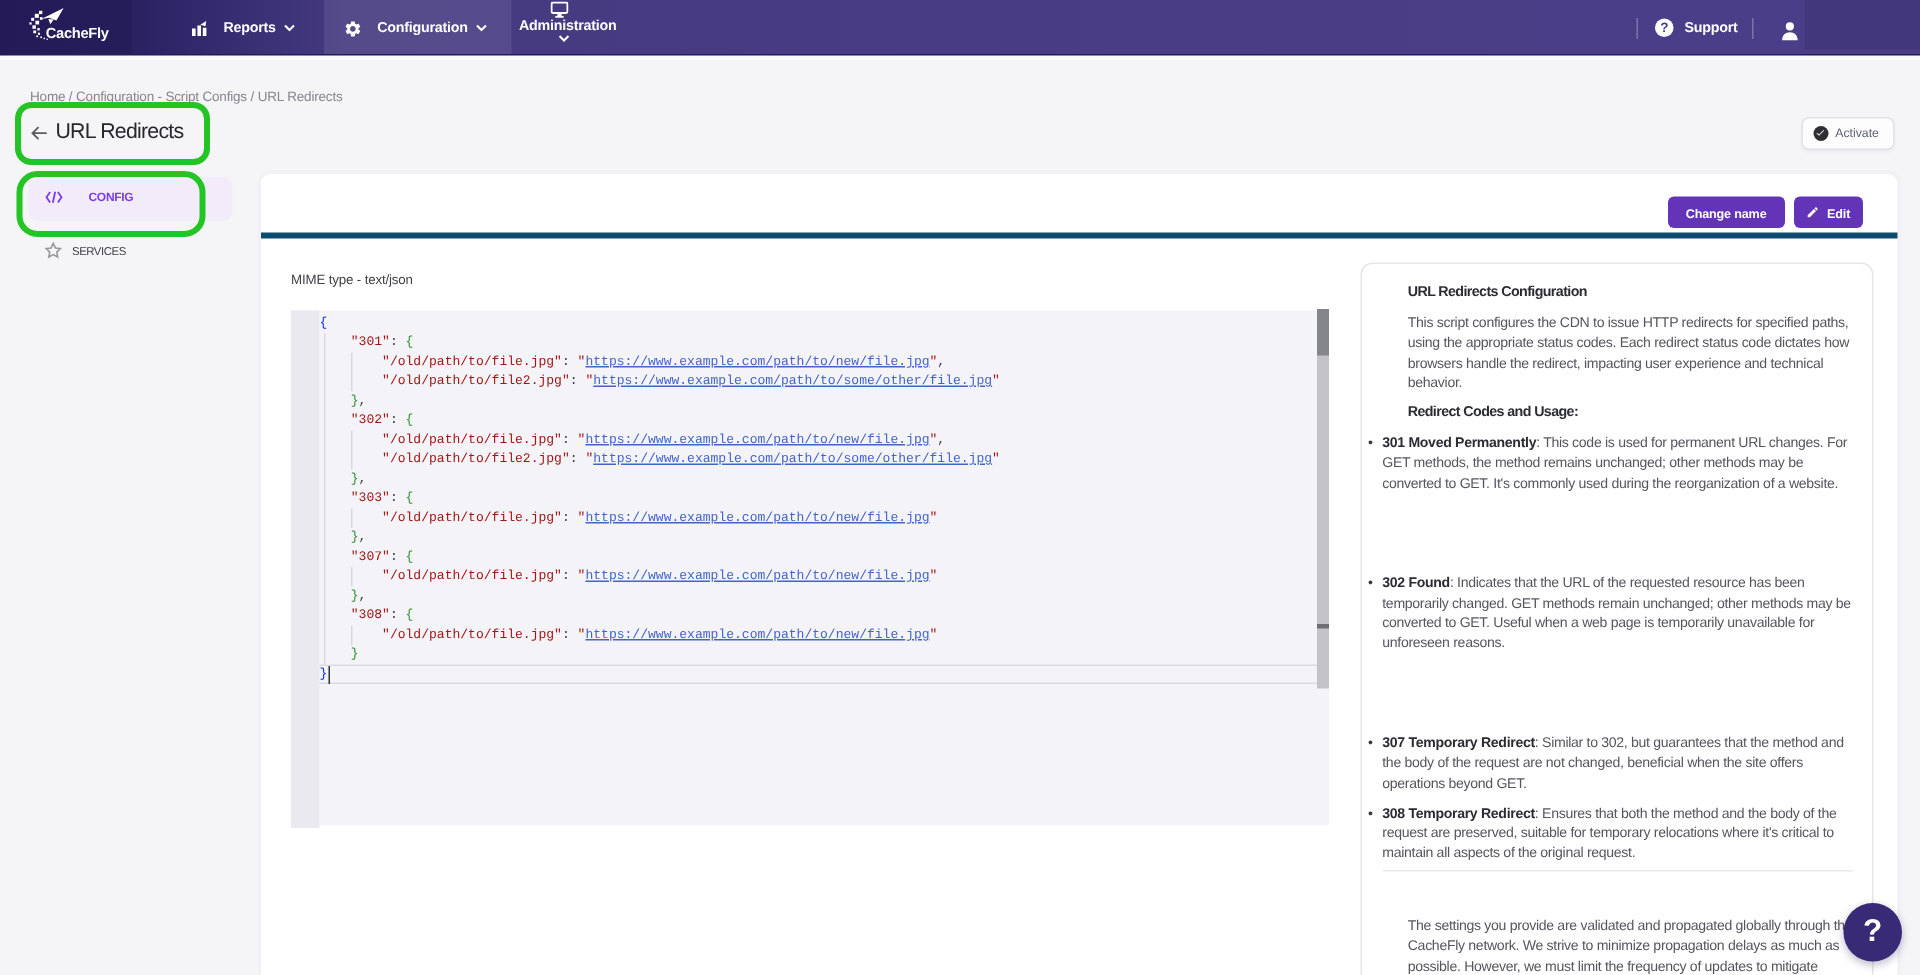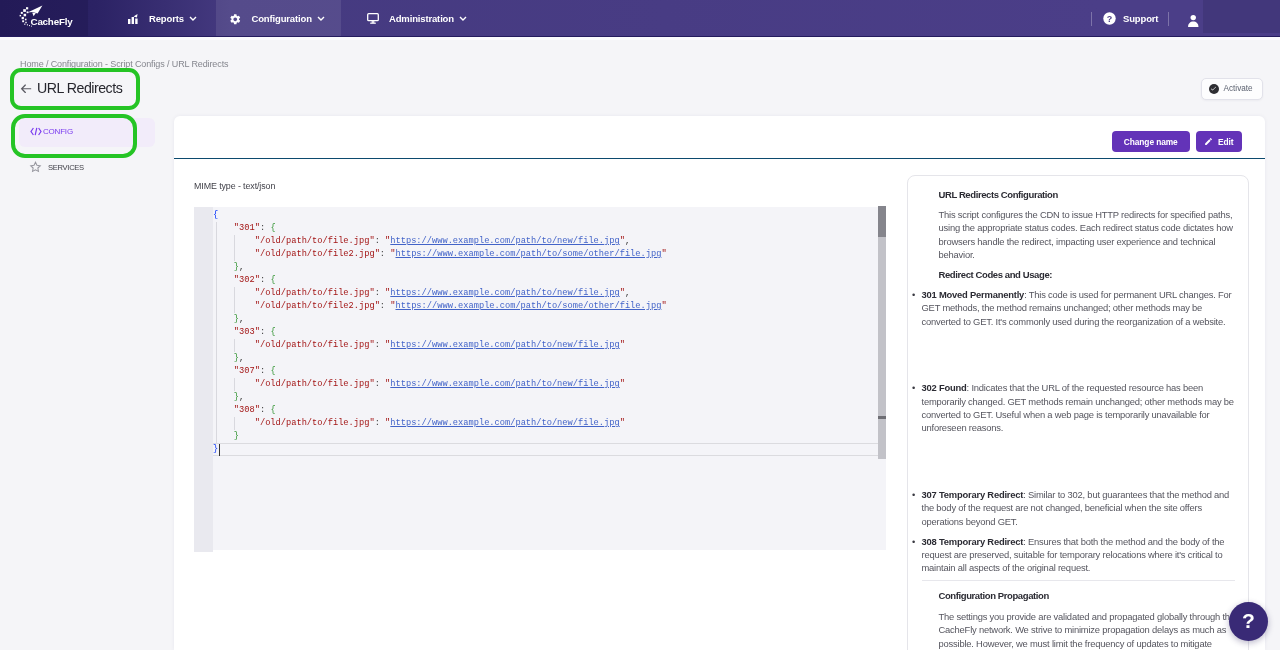--- a/index.html
+++ b/index.html
@@ -26,28 +26,28 @@
 #h1 { position:absolute; left:37px; top:80px; font-size:14.2px; font-weight:500; color:#27272e; letter-spacing:-0.5px; }
 
 
 .gbox { position:absolute; border:4.6px solid #25c425; background:transparent; }
 #g1 { left:10px; top:68px; width:129.5px; height:42px; border-radius:11px; }
 #g2 { left:11px; top:114px; width:126px; height:44px; border-radius:14px; }
 
 
 #configpill { position:absolute; left:18.5px; top:117.5px; width:136.5px; height:29px; background:#f2ecfa; border-radius:6px; }
 #configrow { position:absolute; left:30px; top:127.2px; display:flex; align-items:center; color:#7a3bef; }
-#configrow .lbl { font-size:8.0px; font-weight:400; letter-spacing:-0.2px; margin-left:1px; }
+#configrow .lbl { font-size:8.0px; font-weight:700; letter-spacing:-0.2px; margin-left:17px; }
 #servicesrow { position:absolute; left:29px; top:161px; display:flex; align-items:center; color:#42424a; }
 #servicesrow .lbl { font-size:7.6px; font-weight:400; letter-spacing:-0.3px; margin-left:6px; color:#3f3f47; }
 
 
 #card { position:absolute; left:174px; top:116px; width:1091px; height:534px; background:#fff;
   border-radius:6px 6px 0 0; box-shadow:0 0 4px rgba(40,40,80,0.06); }
-#cardhead { position:absolute; left:0; top:0; width:1091px; height:43px; border-bottom:1px solid #0c4a6e; }
+#cardhead { position:absolute; left:0; top:0; width:1091px; height:43px; border-bottom:4px solid #0c4a6e; }
 .pbtn { position:absolute; top:15px; height:21px; background:#6333b8; border-radius:4px; color:#fff;
   font-size:8.4px; font-weight:700; letter-spacing:-0.1px; display:flex; align-items:center; justify-content:center; }
 #btn-change { left:938px; width:77.5px; }
 #btn-edit { left:1021.5px; width:46.5px; }
 #btn-edit svg { margin-right:5px; }
 
 #activate { position:absolute; left:1200.5px; top:78px; width:62px; height:21.5px; background:#fdfdfe;
   border:1px solid #e2e2ea; border-radius:5px; display:flex; align-items:center; box-shadow:0 1px 2px rgba(50,50,90,0.05); }
 #activate .circ { width:10px; height:10px; border-radius:50%; background:#2e2e33; margin-left:7px;
   display:flex; align-items:center; justify-content:center; }
@@ -135,21 +135,21 @@
   <div class="navitem" style="left:229px;">
     <svg width="12.5" height="12.5" viewBox="0 0 24 24" fill="#fff">
       <path d="M19.14,12.94c0.04-0.3,0.06-0.61,0.06-0.94c0-0.32-0.02-0.64-0.07-0.94l2.03-1.58c0.18-0.14,0.23-0.41,0.12-0.61 l-1.92-3.32c-0.12-0.22-0.37-0.29-0.59-0.22l-2.39,0.96c-0.5-0.38-1.03-0.7-1.62-0.94L14.4,2.81c-0.04-0.24-0.24-0.41-0.48-0.41 h-3.84c-0.24,0-0.43,0.17-0.47,0.41L9.25,5.35C8.66,5.59,8.12,5.92,7.63,6.29L5.24,5.33c-0.22-0.08-0.47,0-0.59,0.22L2.74,8.87 C2.62,9.08,2.66,9.34,2.86,9.48l2.03,1.58C4.84,11.36,4.8,11.69,4.8,12s0.02,0.64,0.07,0.94l-2.03,1.58 c-0.18,0.14-0.23,0.41-0.12,0.61l1.92,3.32c0.12,0.22,0.37,0.29,0.59,0.22l2.39-0.96c0.5,0.38,1.03,0.7,1.62,0.94l0.36,2.54 c0.05,0.24,0.24,0.41,0.48,0.41h3.84c0.24,0,0.44-0.17,0.47-0.41l0.36-2.54c0.59-0.24,1.13-0.56,1.62-0.94l2.39,0.96 c0.22,0.08,0.47,0,0.59-0.22l1.92-3.32c0.12-0.22,0.07-0.47-0.12-0.61L19.14,12.94z M12,15.6c-1.98,0-3.6-1.62-3.6-3.6 s1.62-3.6,3.6-3.6s3.6,1.62,3.6,3.6S13.98,15.6,12,15.6z"></path>
     </svg>
     <span style="margin-left:10px;">Configuration</span>
     <svg class="chev" width="8" height="5" viewBox="0 0 8 5">
         <path d="M1 1 L4 4 L7 1" stroke="#fff" stroke-width="1.4" fill="none"></path>
       </svg>
   </div>
 
-  <div class="navitem" style="left:367px;">
+  <div class="navitem" style="left:336px;flex-direction:column;">
     <svg width="12" height="11" viewBox="0 0 12 11">
       <rect x="0.7" y="0.7" width="10.6" height="7" rx="1" fill="none" stroke="#fff" stroke-width="1.3"></rect>
       <rect x="4.6" y="8.2" width="2.8" height="1.6" fill="#fff"></rect>
       <rect x="3.2" y="9.6" width="5.6" height="1.2" fill="#fff"></rect>
     </svg>
     <span style="margin-left:10px;">Administration</span>
     <svg class="chev" width="8" height="5" viewBox="0 0 8 5">
         <path d="M1 1 L4 4 L7 1" stroke="#fff" stroke-width="1.4" fill="none"></path>
       </svg>
   </div>
@@ -247,21 +247,20 @@
 
   <div id="doc">
     <div class="blk hd" style="top:11.5px;">URL Redirects Configuration</div>
     <div class="blk hd" style="top:91.8px;">Redirect Codes and Usage:</div>
     <div class="blk" style="top:31.9px;">This script configures the CDN to issue HTTP redirects for specified paths,<br>using the appropriate status codes. Each redirect status code dictates how<br>browsers handle the redirect, impacting user experience and technical<br>behavior.</div>
     <div class="blk bullet" style="top:111.9px;"><b>301 Moved Permanently</b>: This code is used for permanent URL changes. For<br>GET methods, the method remains unchanged; other methods may be<br>converted to GET. It's commonly used during the reorganization of a website.</div>
     <div class="blk bullet" style="top:205.3px;"><b>302 Found</b>: Indicates that the URL of the requested resource has been<br>temporarily changed. GET methods remain unchanged; other methods may be<br>converted to GET. Useful when a web page is temporarily unavailable for<br>unforeseen reasons.</div>
     <div class="blk bullet" style="top:312.1px;"><b>307 Temporary Redirect</b>: Similar to 302, but guarantees that the method and<br>the body of the request are not changed, beneficial when the site offers<br>operations beyond GET.</div>
     <div class="blk bullet" style="top:358.8px;"><b>308 Temporary Redirect</b>: Ensures that both the method and the body of the<br>request are preserved, suitable for temporary relocations where it's critical to<br>maintain all aspects of the original request.</div>
     <hr style="top:404px;">
-    <div class="blk hd" style="top:413.4px;">Configuration Propagation</div>
     <div class="blk" style="top:434.1px;">The settings you provide are validated and propagated globally through the<br>CacheFly network. We strive to minimize propagation delays as much as<br>possible. However, we must limit the frequency of updates to mitigate<br>potential adverse effects and maintain service integrity.</div>
   </div>
 </div>
 
 <div class="gbox" id="g1"></div>
 <div class="gbox" id="g2"></div>
 
 <div id="help">?</div>
 
 </body></html>

